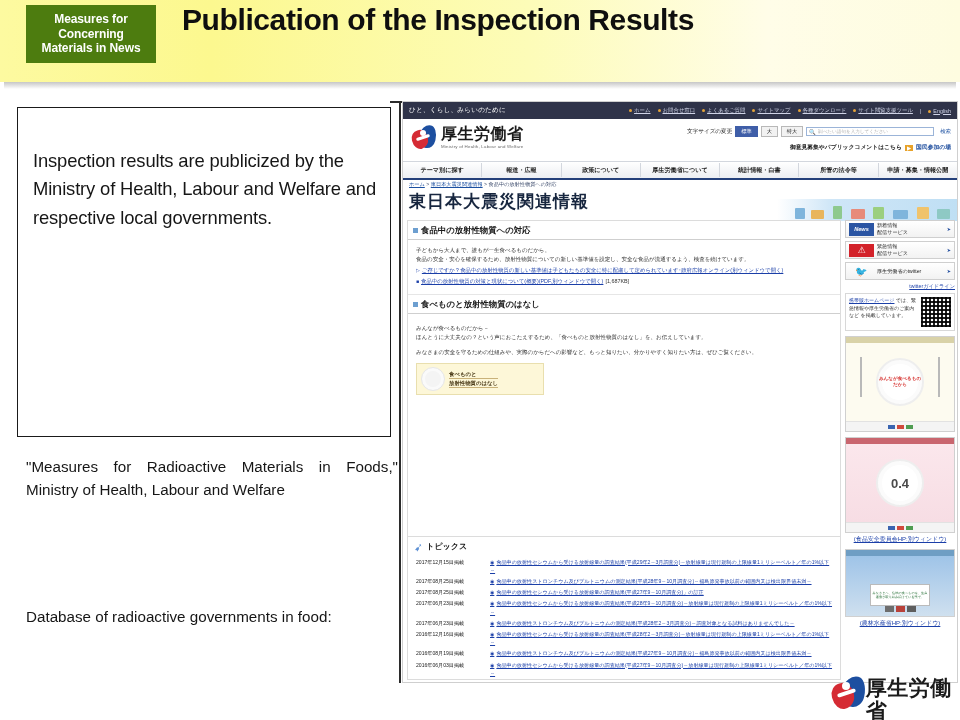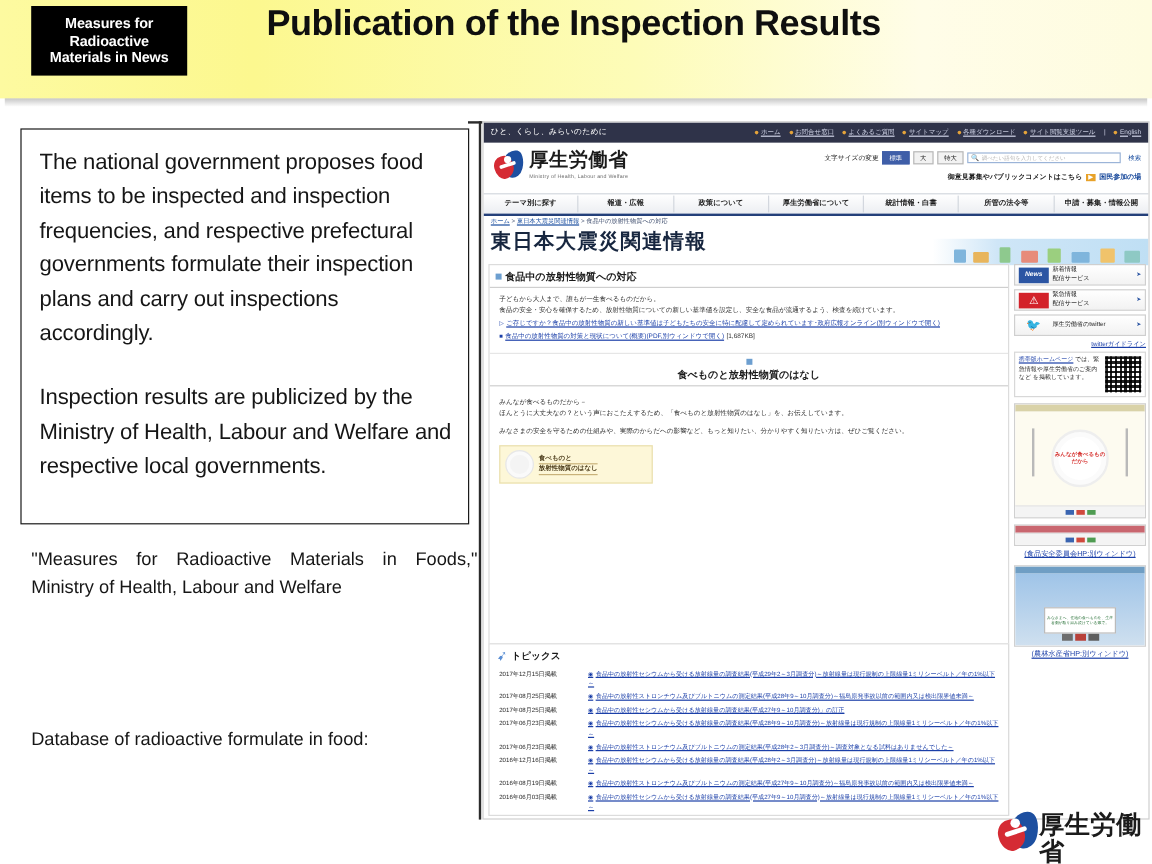--- a/index.html
+++ b/index.html
@@ -15,31 +15,31 @@
   .banner{
     position:absolute;left:0;top:0;width:960px;height:82px;
     background:linear-gradient(to right,#fdfaa0 0%,#fcf88f 22%,#fdfcb8 55%,#fffde8 80%,#fefce0 100%);
   }
   .banner-shadow{
     position:absolute;left:4px;top:82px;width:952px;height:7px;
     background:linear-gradient(to bottom,rgba(120,120,120,.42),rgba(160,160,160,0));
   }
   .badge{
     position:absolute;left:26px;top:5px;width:130px;height:58px;
-    background:#000000;color:#ffffff;
+    background:#4d7c0f;color:#ffffff;
     display:flex;flex-direction:column;align-items:center;justify-content:center;
     font-weight:bold;font-size:12px;line-height:14.4px;text-align:center;
     letter-spacing:-0.1px;
   }
   .title{
     position:absolute;left:182px;top:2px;width:770px;
     color:#0f0f0f;font-weight:bold;font-size:30px;line-height:36px;
     letter-spacing:-0.4px;
   }
-  .title .l2{display:block;margin-left:40px;}
+  .title .l2{display:block;}
 
   
   .textbox{
     position:absolute;left:17px;top:107px;width:374px;height:330px;
     border:1.4px solid #1a1a1a;background:#ffffff;box-sizing:border-box;
     padding:13px 14px 0 15px;
   }
   .tb-para{
     font-size:18.4px;line-height:28.4px;color:#161616;letter-spacing:-0.15px;
   }
@@ -243,40 +243,39 @@
 </head>
 <body>
 
 <div class="slide">
 
   <div class="banner"></div>
   <div class="banner-shadow"></div>
 
   <div class="badge">
     <span>Measures for</span>
-    <span>Radioactive</span>
+    <span>Concerning</span>
     <span>Materials in News</span>
   </div>
 
   <div class="title">
     <span class="l2">Publication of the Inspection Results</span>
   </div>
 
   <div class="textbox">
-    <div class="tb-para">The national government proposes food items to be inspected and inspection frequencies, and respective prefectural governments formulate their inspection plans and carry out inspections accordingly.</div>
     <div class="tb-gap"></div>
     <div class="tb-para">Inspection results are publicized by the Ministry of Health, Labour and Welfare and respective local governments.</div>
   </div>
 
   <div class="cite cite-a">
     <div>"Measures for Radioactive Materials in Foods," Ministry of Health, Labour and Welfare</div>
   </div>
 
   <div class="cite cite-b">
-    <div>Database of radioactive formulate in food:</div>
+    <div>Database of radioactive governments in food:</div>
   </div>
 
   <div class="shot-topline"></div>
   <div class="shot-leftline"></div>
 
   <div class="shot">
 
     <div class="ubar">
       <span class="ubar-tag">ひと、くらし、みらいのために</span>
       <span class="ubar-links">
@@ -370,21 +369,21 @@
           <span class="arrow">▷</span>
           <span class="lnk">ご存じですか？食品中の放射性物質の新しい基準値は子どもたちの安全に特に配慮して定められています･政府広報オンライン(別ウィンドウで開く)</span>
         </div>
         <div class="lnk-row">
           <span class="arrow">■</span>
           <span class="lnk">食品中の放射性物質の対策と現状について(概要)(PDF,別ウィンドウで開く)</span>
           <span class="filesz">[1,687KB]</span>
         </div>
       </div>
 
-      <div class="sect-h" style="margin-top:6px;border-top:1px solid #e6e6e6;flex-direction:column;">
+      <div class="sect-h" style="margin-top:6px;border-top:1px solid #e6e6e6;">
         <i class="sq"></i>
         <span>食べものと放射性物質のはなし</span>
       </div>
 
       <div class="body-tx" style="padding-top:10px;">
         <div>みんなが食べるものだから－</div>
         <div>ほんとうに大丈夫なの？という声におこたえするため、「食べものと放射性物質のはなし」を、お伝えしています。</div>
         <div style="height:6px;"></div>
         <div>みなさまの安全を守るための仕組みや、実際のからだへの影響など、もっと知りたい、分かりやすく知りたい方は、ぜひご覧ください。</div>
       </div>
@@ -493,20 +492,25 @@
           <i style="width:7px;height:4px;background:#3a64b0;display:inline-block;"></i>
           <i style="width:7px;height:4px;background:#d0493c;display:inline-block;"></i>
           <i style="width:7px;height:4px;background:#4f9c52;display:inline-block;"></i>
         </div>
       </div>
 
       <div class="poster">
         <div class="poster-hd" style="background:#c9666f;">
           <span>&nbsp;</span>
         </div>
+        <div class="poster2-body">
+          <div class="pdish">
+            <span class="num04">0.4</span>
+          </div>
+        </div>
         <div class="poster-ft">
           <i style="width:7px;height:4px;background:#3a64b0;display:inline-block;"></i>
           <i style="width:7px;height:4px;background:#d0493c;display:inline-block;"></i>
           <i style="width:7px;height:4px;background:#4f9c52;display:inline-block;"></i>
         </div>
       </div>
 
       <span class="sb-caption">(食品安全委員会HP:別ウィンドウ)</span>
 
       <div class="poster">

